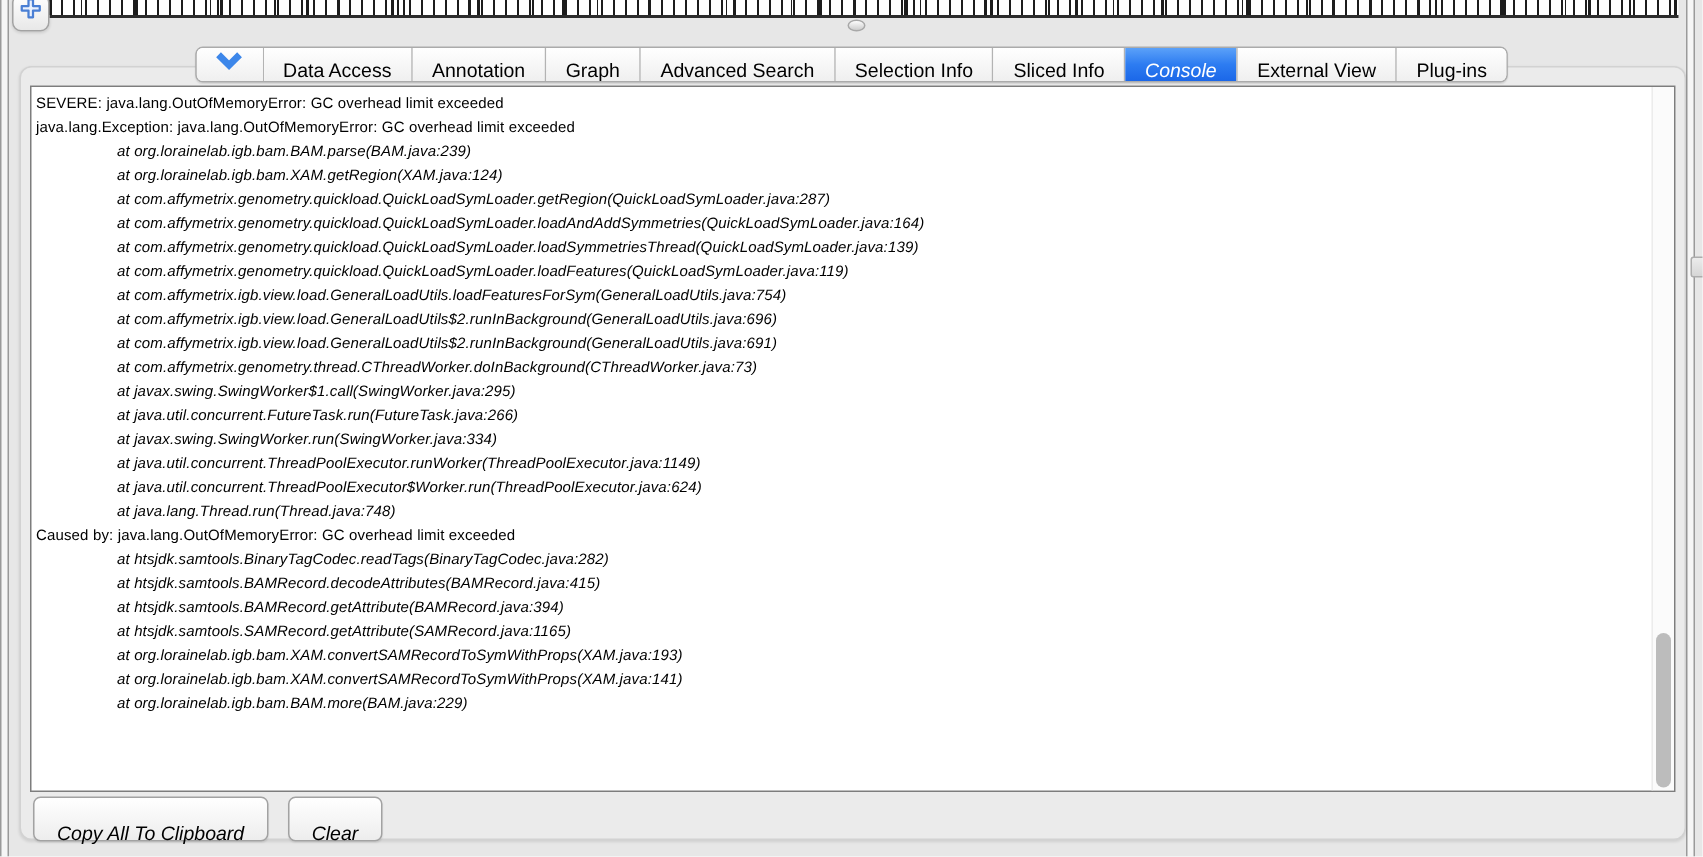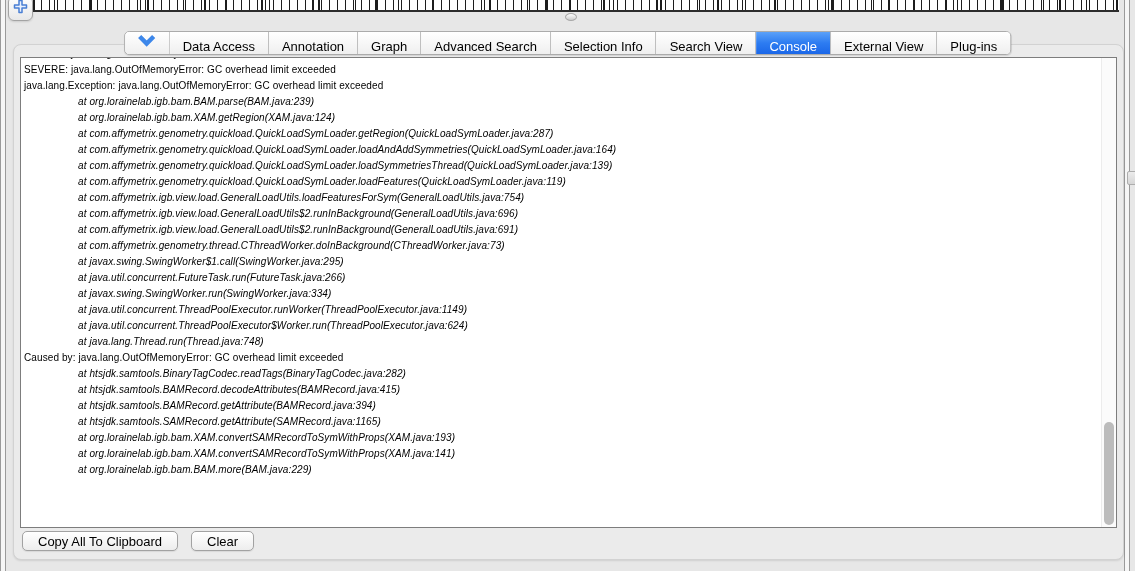--- a/index.html
+++ b/index.html
@@ -58,20 +58,21 @@
   }
   .tab {
     padding:4px 13px; line-height:22px; font-size:13px; color:#000; white-space:nowrap;
     background:linear-gradient(#ffffff,#efefef); border-right:1px solid #b3b3b3;
   }
   .tab:first-child { border-radius:4px 0 0 4px; }
   .tab:last-child  { border-right:none; border-radius:0 4px 4px 0; }
   .tab.selected {
     background:linear-gradient(#5ba1f9 0%, #2d7cf1 50%, #1b67e8 100%);
     color:#fff;
+    font-style:italic;
   }
   .chev-tab {
     display:flex; align-items:center; justify-content:center; width:44px; padding:0;
   }
   
   .console {
     position:absolute; left:20px; top:57px; width:1095px; height:469px;
     background:#fff; border:1px solid #7d7d7d; overflow:hidden;
   }
   .console-text {
@@ -85,24 +86,25 @@
     position:absolute; top:0; bottom:0; right:0; width:14px;
     background:#fbfbfb; border-left:1px solid #ececec;
   }
   .vthumb {
     position:absolute; left:2px; right:2px; bottom:2px; height:103px;
     background:#bcbcbc; border-radius:5px;
   }
   
   .footer { position:absolute; left:22px; top:531px; display:flex; gap:13px; }
   .btn {
-    height:20px; line-height:20px; padding:0 15px; font-size:13px; color:#000;
+    height:20px; line-height:20px; padding:14px 15px; font-size:13px; color:#000;
     background:linear-gradient(#ffffff,#ededed);
     border:1px solid #a2a2a2; border-radius:5px;
     box-shadow:0 1px 1px rgba(0,0,0,.08);
+    font-style:italic;
   }
 </style>
 </head>
 <body>
 
 <div class="v-split left"></div>
 <div class="v-split right"></div>
 <div class="edge-grip"></div>
 
 <div class="ruler"></div>
@@ -126,21 +128,21 @@
         <path d="M2.5 2.5 L9.5 9.5 L16.5 2.5" fill="none" stroke="#3d87ea" stroke-width="4.5" stroke-linecap="butt" stroke-linejoin="miter"></path>
       </svg>
     </span>
   </div>
 
 <div class="tab">Data Access</div>
     <div class="tab">Annotation</div>
     <div class="tab">Graph</div>
     <div class="tab">Advanced Search</div>
     <div class="tab">Selection Info</div>
-    <div class="tab">Search View</div>
+    <div class="tab">Sliced Info</div>
     <div class="tab selected">Console</div>
     <div class="tab">External View</div>
     <div class="tab">Plug-ins</div>
   </div>
 
 <div class="console">
   <div class="console-text">
     <div class="cline">SEVERE: java.lang.OutOfMemoryError: GC overhead limit exceeded</div>
 
   <div class="cline">SEVERE: java.lang.OutOfMemoryError: GC overhead limit exceeded</div>

